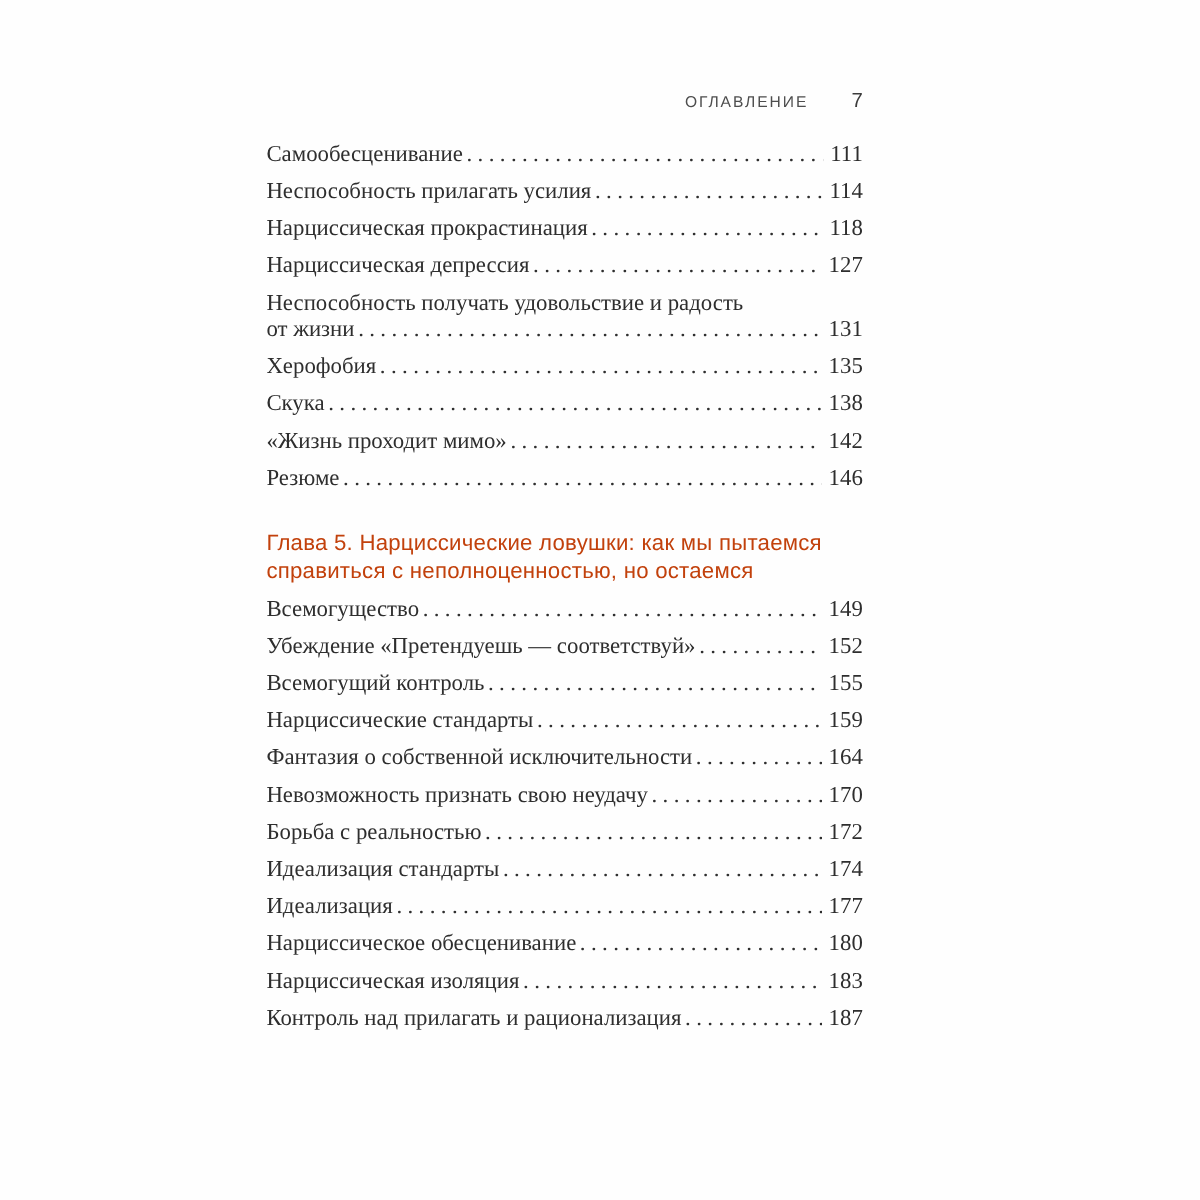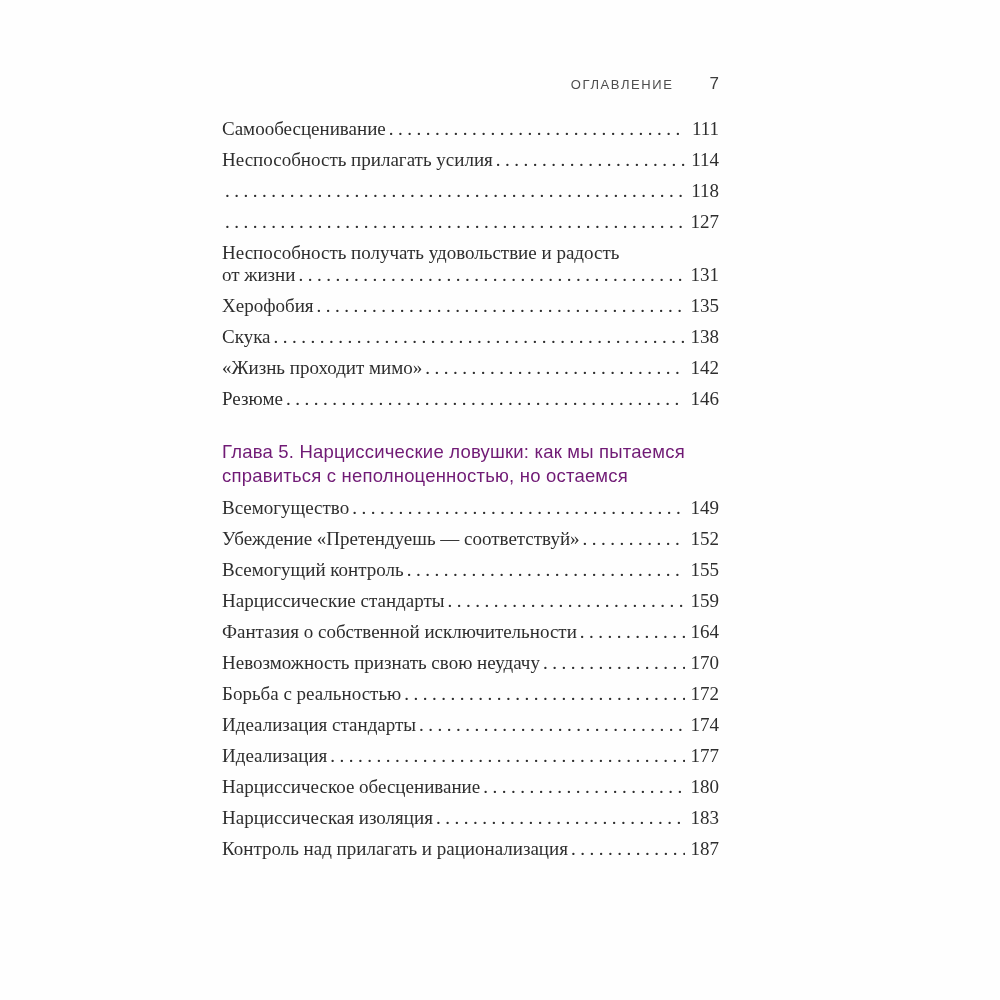--- a/index.html
+++ b/index.html
@@ -64,21 +64,21 @@
   }
   .leader::after {
     content: "..................................................................................";
     letter-spacing: 4.5px;
   }
   .page { white-space: nowrap; }
   .chapter {
     font-family: "Liberation Sans", sans-serif;
     font-size: 18.5px;
     line-height: 24px;
-    color: #701a75;
+    color: #c2410c;
     margin-top: 30px;
     letter-spacing: 0.2px;
   }
   .chapter .leader::after { letter-spacing: 4.2px; }
 </style>
 </head>
 <body>
 
 <div class="page-wrap">
   <div class="running-header">
@@ -95,26 +95,28 @@
       </div>
       <div class="entry">
         <div class="row">
           <span class="title">Неспособность прилагать усилия</span>
           <span class="leader"></span>
           <span class="page">114</span>
         </div>
       </div>
       <div class="entry">
         <div class="row">
+          <span class="title">Нарциссическая прокрастинация</span>
           <span class="leader"></span>
           <span class="page">118</span>
         </div>
       </div>
       <div class="entry">
         <div class="row">
+          <span class="title">Нарциссическая депрессия</span>
           <span class="leader"></span>
           <span class="page">127</span>
         </div>
       </div>
       <div class="entry">
         <div class="line">Неспособность получать удовольствие и радость</div>
         <div class="row">
           <span class="title">от жизни</span>
           <span class="leader"></span>
           <span class="page">131</span>

